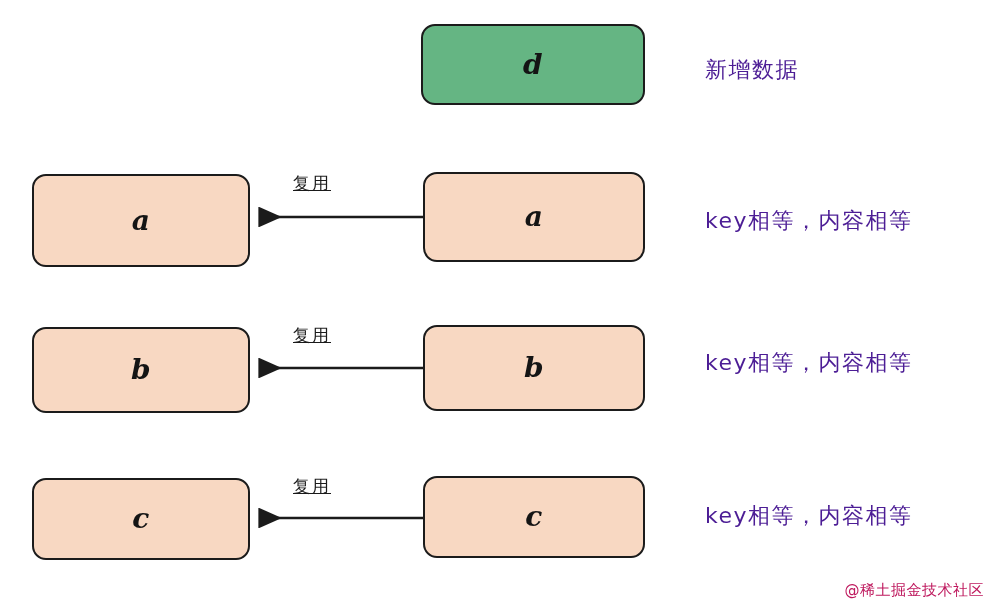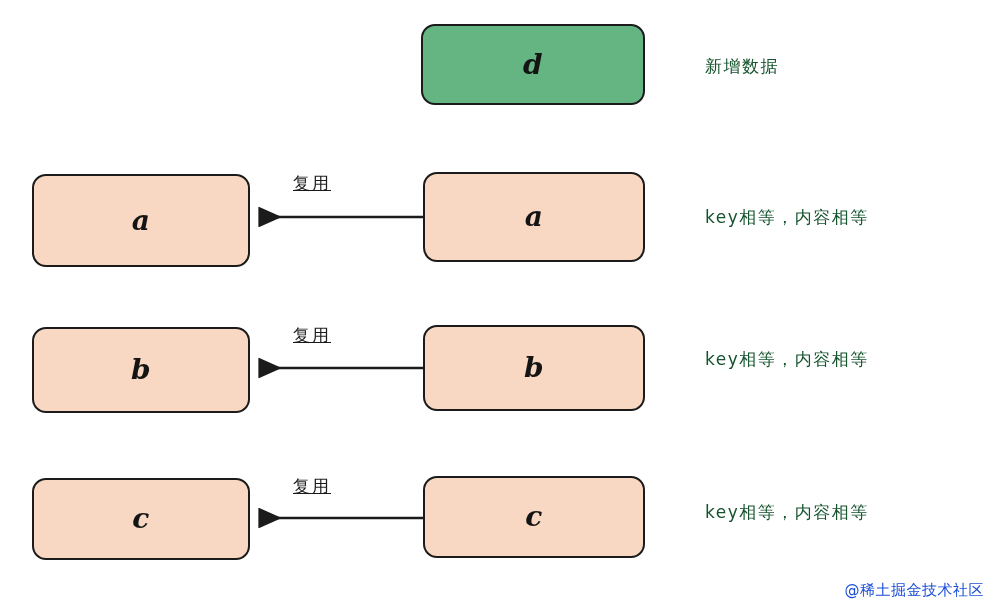--- a/index.html
+++ b/index.html
@@ -36,41 +36,41 @@
     font-style: italic;
     font-weight: 700;
     font-size: 28px;
     color: #141414;
     line-height: 1;
     letter-spacing: 0.5px;
   }
   .side-note {
     position: absolute;
     font-family: "DejaVu Sans", sans-serif;
-    font-size: 17px;
-    color: #14532d;
+    font-size: 22px;
+    color: #4c1d95;
     white-space: nowrap;
     letter-spacing: 1.5px;
   }
   .edge-label {
     position: absolute;
     font-family: "DejaVu Sans", sans-serif;
     font-size: 17px;
     color: #1a1a1a;
     white-space: nowrap;
     letter-spacing: 2px;
     text-decoration: underline;
   }
   .watermark {
     position: absolute;
     right: 12px;
     bottom: 8px;
     font-family: "DejaVu Sans", sans-serif;
     font-size: 15px;
-    color: #1d4ed8;
+    color: #be185d;
     white-space: nowrap;
     letter-spacing: 0.5px;
   }
   .arrow-layer {
     position: absolute;
     left: 0; top: 0;
     width: 996px;
     height: 608px;
     pointer-events: none;
   }

